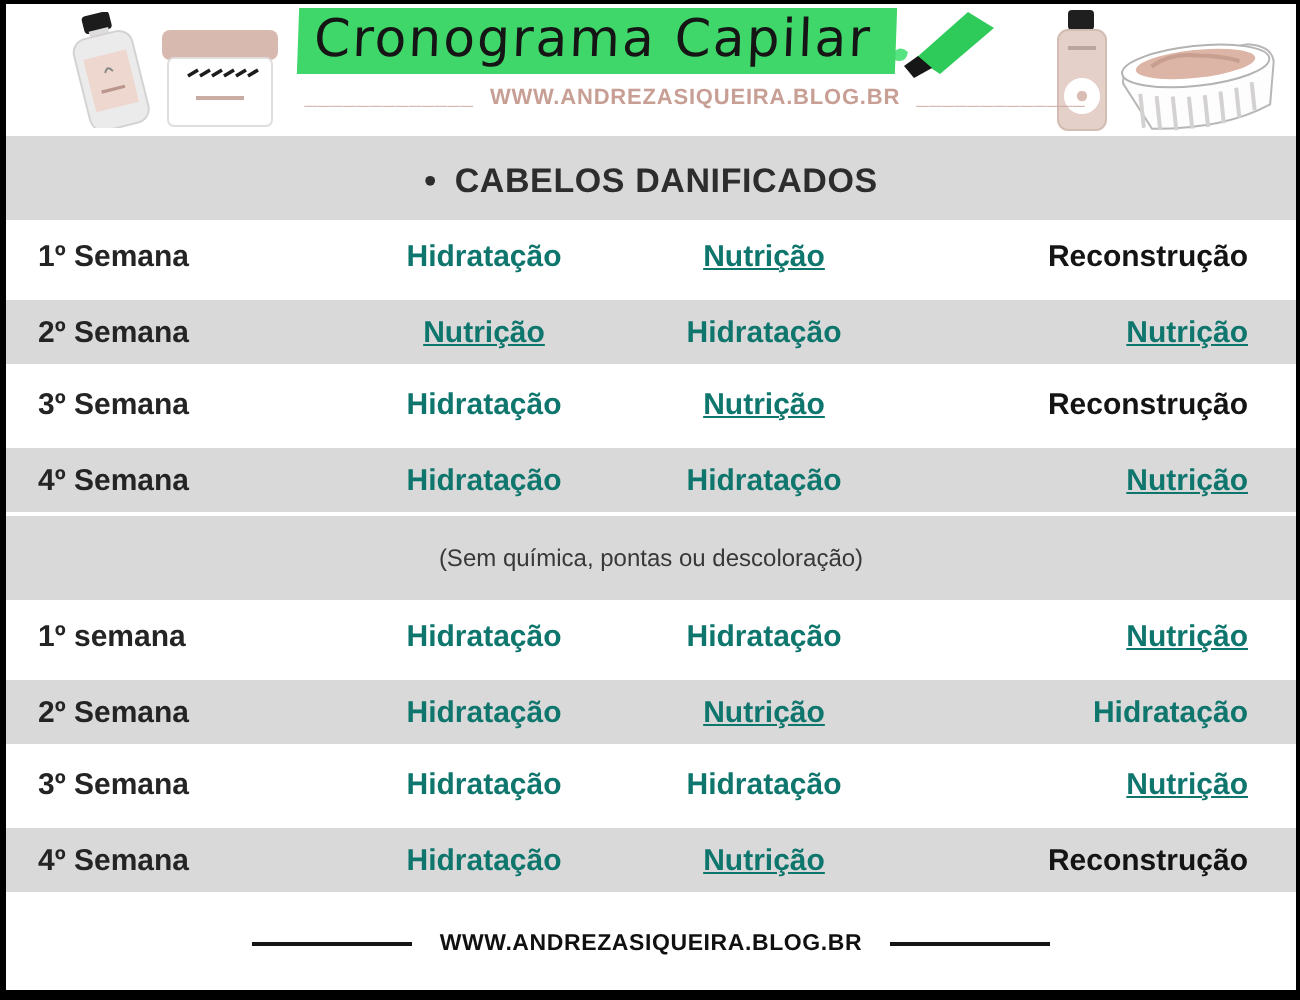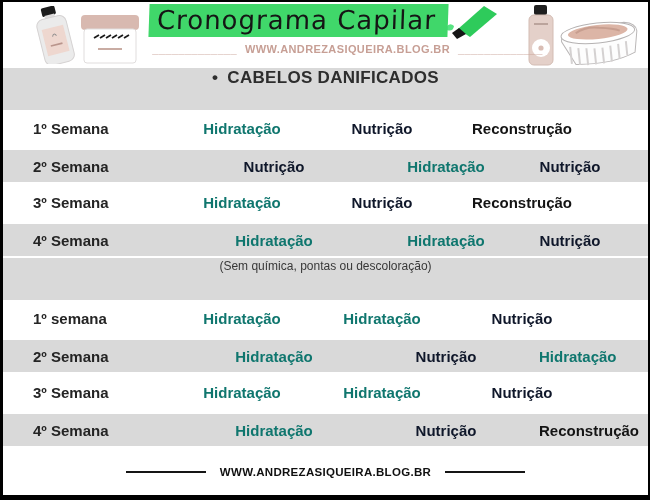--- a/index.html
+++ b/index.html
@@ -18,33 +18,33 @@
   .title-line{ display:flex; justify-content:center; align-items:flex-start; height:36px; }
   .highlight{
     display:inline-block; font-family:"DejaVu Sans", sans-serif;
     font-size:26px; line-height:30px; letter-spacing:1px; color:#151515;
     background:#40d76a; padding:1px 12px 2px 8px; transform:skewX(-2deg);
   }
   .marker-icon{ margin-left:-4px; margin-top:-1px; }
   .top-url{ margin-top:3px; font-size:11px; font-weight:bold; color:#c79f95;
     letter-spacing:.4px; display:flex; justify-content:center; gap:8px; align-items:baseline;margin-left:44px; }
   
-  .band{ height:42px; background:#d9d9d9; text-align:center; padding-top:0; flex:none; }
+  .band{ height:42px; background:#d9d9d9; text-align:center; padding-top:13px; flex:none; }
   .band-title{ font-size:17px; font-weight:bold; color:#2d2d2d; letter-spacing:.3px; }
   .band-title .bullet{ margin-right:9px; }
   .band-sub{ font-size:12px; color:#383838; margin-top:1px; }
   
   .row{ height:37px; display:grid; grid-template-columns:160px 158px 122px 1fr;
         align-items:center; flex:none; background:#fff; }
-  .row.alt{ background:#d9d9d9; border-top:3px solid #fff; border-bottom:2px solid #fff;gap:32px; }
-  .week{ padding-left:30px; font-size:15px; font-weight:bold; color:#242424; }
+  .row.alt{ background:#d9d9d9; border-top:3px solid #fff; border-bottom:2px solid #fff; }
+  .week{ padding-left:16px; font-size:15px; font-weight:bold; color:#242424; }
   .treat{ text-align:center; font-size:15px; font-weight:bold; }
-  .row .c4{ padding-right:47px; }
+  .row .c4{ padding-right:24px;text-align:right; }
   .t-hidratacao{ color:#0f766e; }
-  .t-nutricao{ color:#0f172a; }
+  .t-nutricao{ color:#0f766e;text-decoration:underline; }
   .t-reconstrucao{ color:#141414; }
   
   .wm-band{ height:27px; flex:none; display:flex; align-items:center; justify-content:center; background:#fff; }
   .wm{ font-size:12px; font-weight:bold; color:#c6c6c6; transform:translateX(-14px); letter-spacing:.3px; }
   
   .footer{ flex:1; display:flex; align-items:center; justify-content:center; gap:14px; background:#fff; }
   .f-url{ font-size:11.5px; font-weight:800; color:#101010; letter-spacing:.3px; }
   .fline{ width:80px; height:2px; background:#151515; }
 </style>
 </head>

